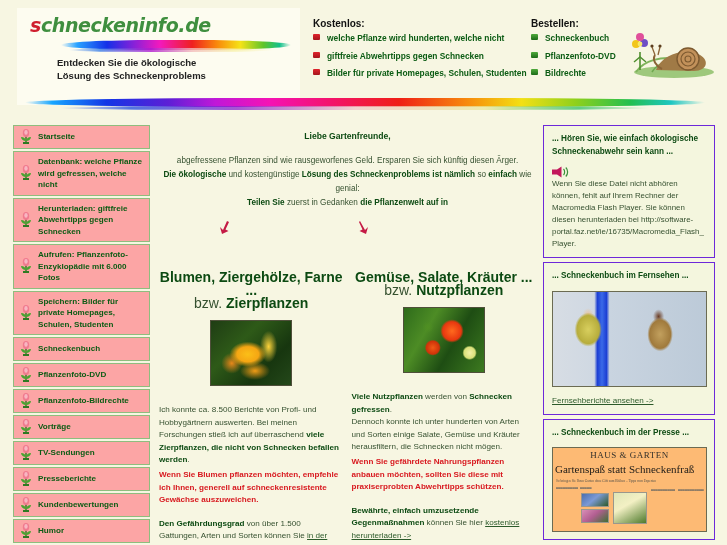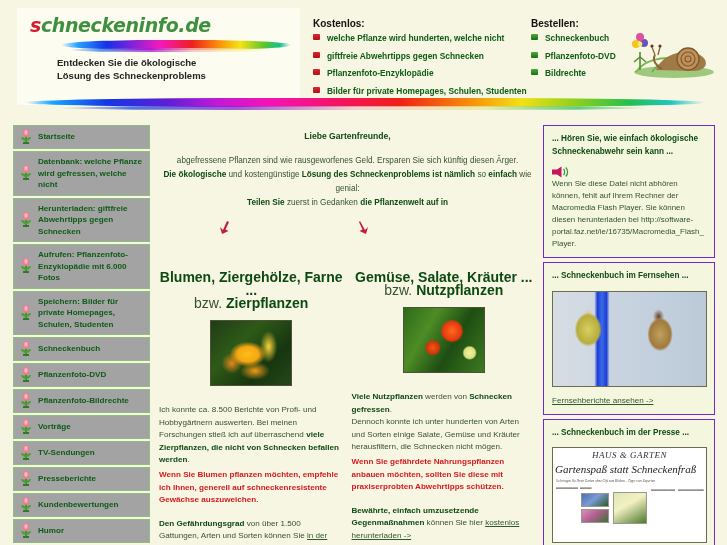--- a/index.html
+++ b/index.html
@@ -97,21 +97,21 @@
       rgba(255,255,255,0) 0%, #1b4ae0 12%, #8a22cf 30%,
       #f0c7c7 50%, #eae79a 72%, #2fbf63 88%, rgba(255,255,255,0) 100%);
   }
 
   
   #leftnav {
     position: absolute; left: 13px; top: 125px; width: 137px;
   }
   .nav-item {
     border: 1px solid #8fbd7e;
-    background: #a3a3a3;
+    background: #fca5a5;
     margin-bottom: 2px;
     padding: 4px 4px 4px 24px;
     position: relative;
     min-height: 24px;
     display: flex; align-items: center;
     cursor: pointer;
   }
   .nav-label {
     font-size: 8.1px; font-weight: bold; color: #0c5c14; line-height: 11.5px;
   }
@@ -203,23 +203,23 @@
       radial-gradient(ellipse 16px 20px at 23% 40%, #d8cf5e 0%, #b7ad3c 70%, rgba(183,173,60,0) 85%),
       radial-gradient(ellipse 15px 20px at 70% 45%, #c2a05e 0%, #a07a3c 70%, rgba(160,122,60,0) 85%),
       radial-gradient(ellipse 7px 8px at 23% 24%, #e8c39a 0%, rgba(232,195,154,0) 80%),
       radial-gradient(ellipse 7px 9px at 69% 26%, #6b3d25 0%, rgba(107,61,37,0) 80%),
       linear-gradient(90deg,
         #d7dde4 0%, #cfd8e2 27%,
         #1c3fd4 29%, #3a69e8 32%, #1c3fd4 35%,
         #c9d4e0 37%, #bccad8 100%);
   }
   #press-photo {
-    width: 155px; height: 96px; margin-top: 8px; border: 1px solid #6b6b52;
-    background: #ffffff;
-    position: relative; overflow: hidden; font-style: italic;
+    width: 155px; height: 85px; margin-top: 8px; border: 1px solid #6b6b52;
+    background: #fdba74;
+    position: relative; overflow: hidden;
   }
   .pp-mast {
     position:absolute; left:0; top:2px; width:100%; text-align:center;
     font-family: "Liberation Serif", serif; font-size: 9px; letter-spacing:.5px;
     color:#33302a;
   }
   .pp-head {
     position:absolute; left:2px; top:15px; width:100%;
     font-family: "Liberation Serif", serif; font-size: 11px;
     color:#1d1b17;
@@ -253,24 +253,20 @@
 
   <div class="col-head" style="left:313px; top:18px;">Kostenlos:</div>
   <div class="bullet-list" style="left:313px; top:33px;">
     <div class="bullet-row">
       <span class="bullet-sq bullet-red"></span>
       <span>welche Pflanze wird hunderten, welche nicht</span>
     </div>
     <div class="bullet-row">
       <span class="bullet-sq bullet-red"></span>
       <span>giftfreie Abwehrtipps gegen Schnecken</span>
-    </div>
-    <div class="bullet-row">
-      <span class="bullet-sq bullet-red"></span>
-      <span>Pflanzenfoto-Enzyklopädie</span>
     </div>
     <div class="bullet-row">
       <span class="bullet-sq bullet-red"></span>
       <span>Bilder für private Homepages, Schulen, Studenten</span>
     </div>
   </div>
 
   <div class="col-head" style="left:531px; top:18px;">Bestellen:</div>
   <div class="bullet-list" style="left:531px; top:33px;">
     <div class="bullet-row">

